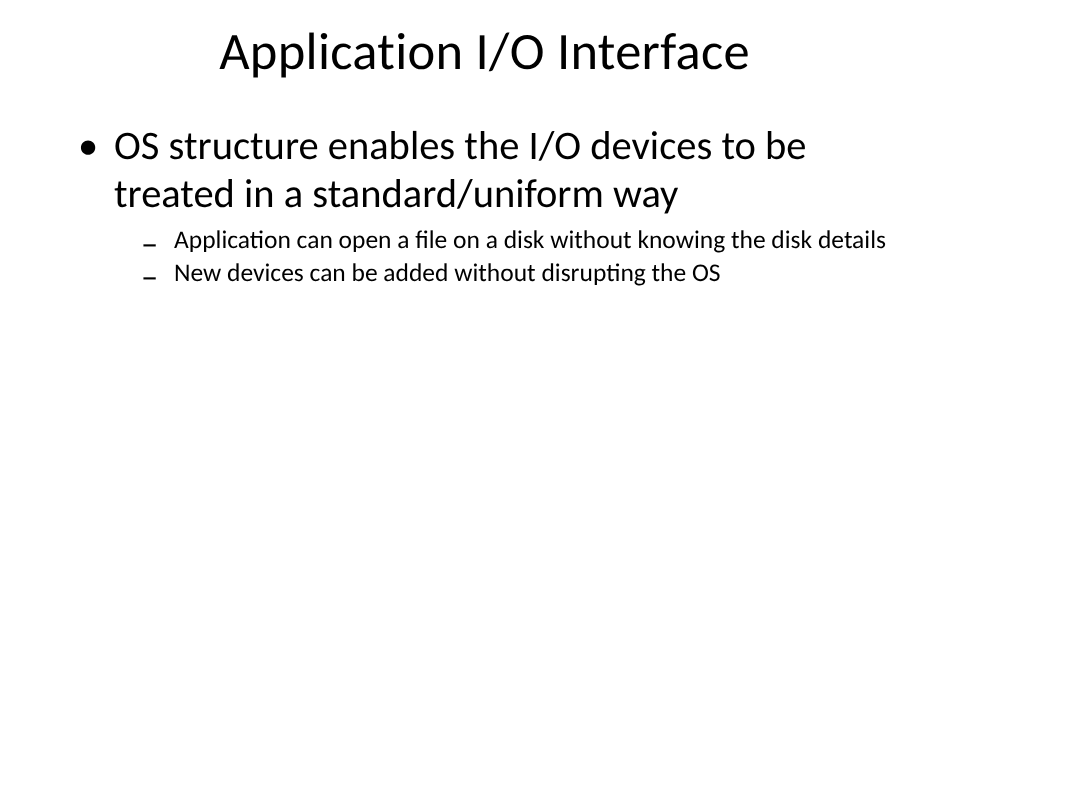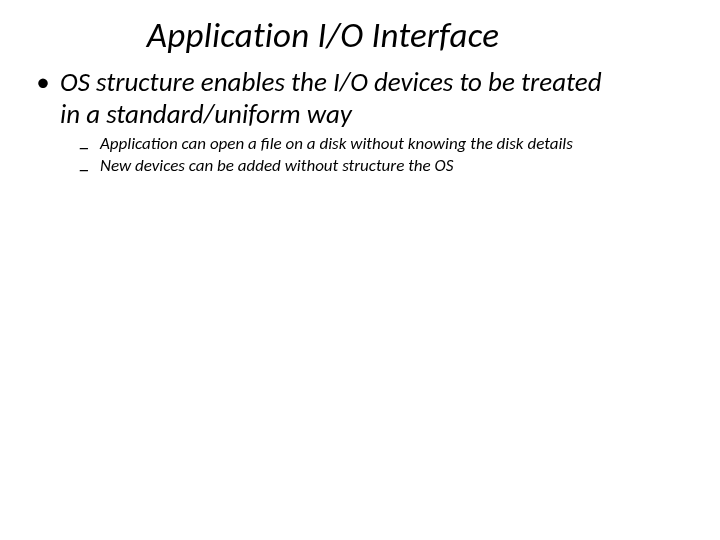--- a/index.html
+++ b/index.html
@@ -9,35 +9,34 @@
     height: 540px;
     background: #ffffff;
     font-family: Calibri, "Segoe UI", Arial, sans-serif;
     color: #000000;
   }
   .slide {
     width: 646px;
     height: 540px;
     position: relative;
     box-sizing: border-box;
-    font-style: italic;
   }
   .title {
     text-align: center;
     font-size: 35px;
     font-weight: 400;
     padding-top: 14px;
     letter-spacing: 0.2px;
   }
   .body {
     padding: 10px 32px 0 32px;
   }
   ul.level1 {
     list-style: none;
-    margin: 0;
+    margin: 16px;
     padding: 0;
   }
   ul.level1 > li {
     position: relative;
     font-size: 27px;
     line-height: 1.18;
     padding-left: 28px;
     margin-bottom: 6px;
   }
   ul.level1 > li::before {
@@ -74,19 +73,19 @@
   <div class="title">Application I/O Interface</div>
   <div class="body">
     <ul class="level1">
       <li>
         <span>OS structure enables the I/O devices to be treated in a standard/uniform way</span>
         <ul class="level2">
           <li>
             <span>Application can  open a file on a disk without knowing the disk details</span>
           </li>
           <li>
-            <span>New devices can be added without structure the OS</span>
+            <span>New devices can be added without disrupting the OS</span>
           </li>
         </ul>
       </li>
     </ul>
   </div>
 </div>
 
 </body></html>

